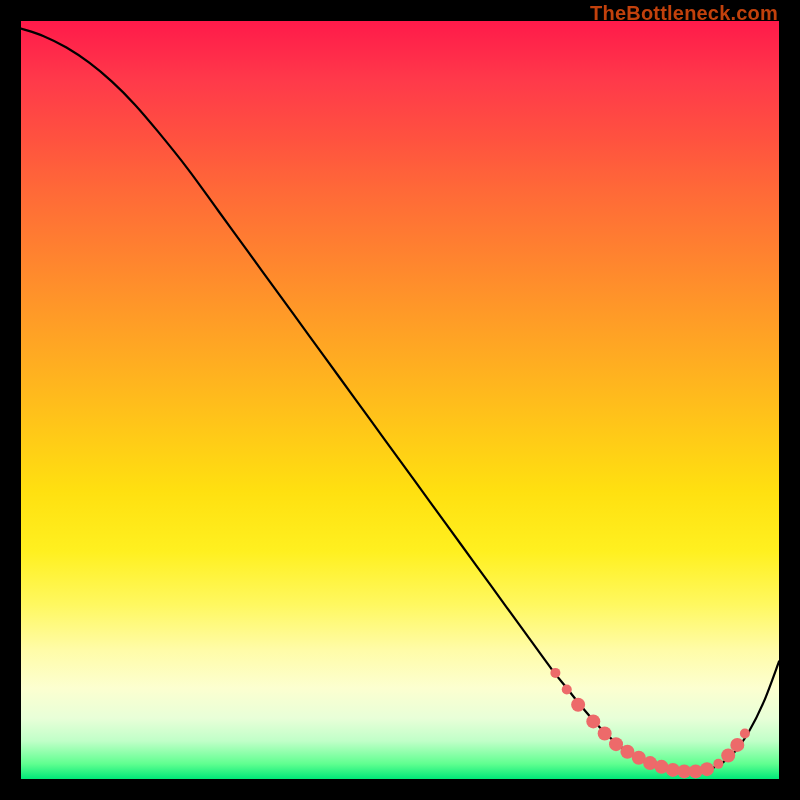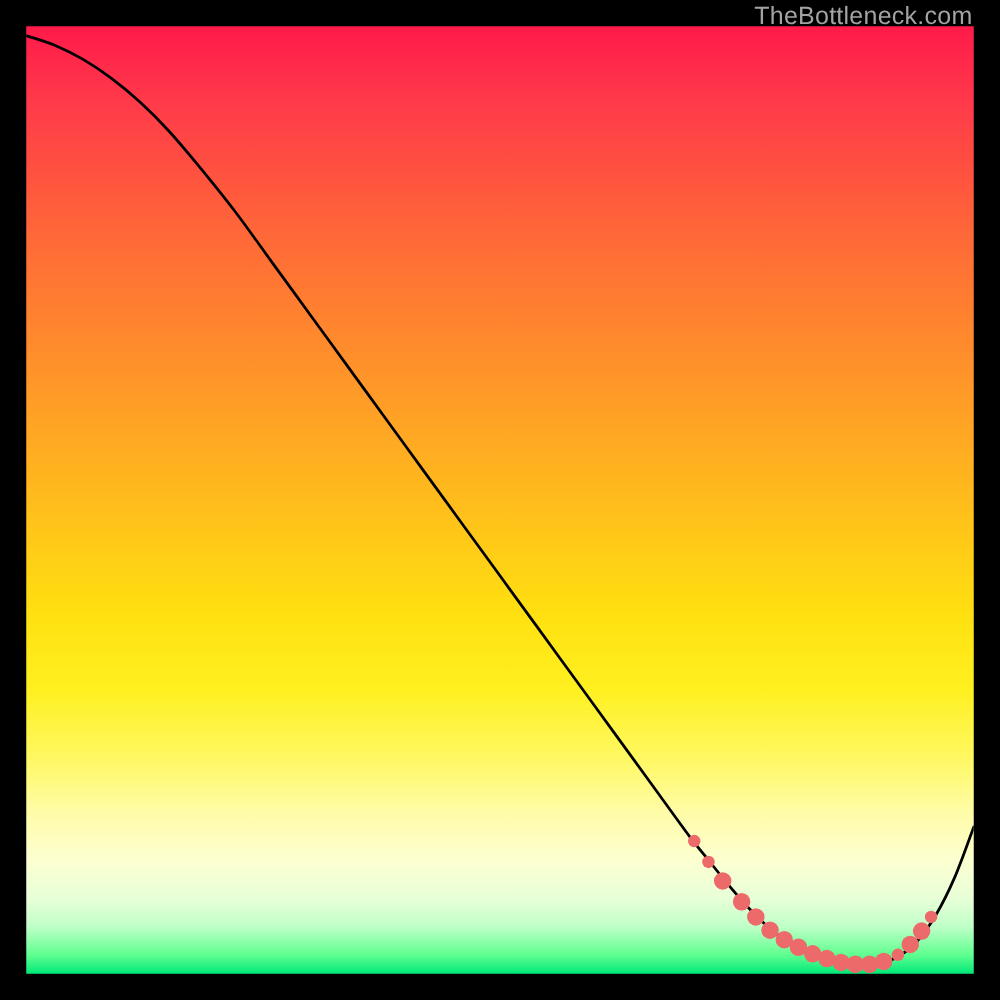--- a/index.html
+++ b/index.html
@@ -35,22 +35,22 @@
       #60ff90 98%,
       #00e878 100%
     );
   }
   .attribution {
     position: absolute;
     top: 2px;
     right: 22px;
     font-family: Arial, Helvetica, sans-serif;
     font-size: 20px;
-    font-weight: 400;
-    color: #a3a3a3;
+    font-weight: 700;
+    color: #c2410c;
     letter-spacing: 0.2px;
   }
   .curve-svg {
     position: absolute;
     left: 21px;
     top: 21px;
     width: 758px;
     height: 758px;
   }
 </style>

